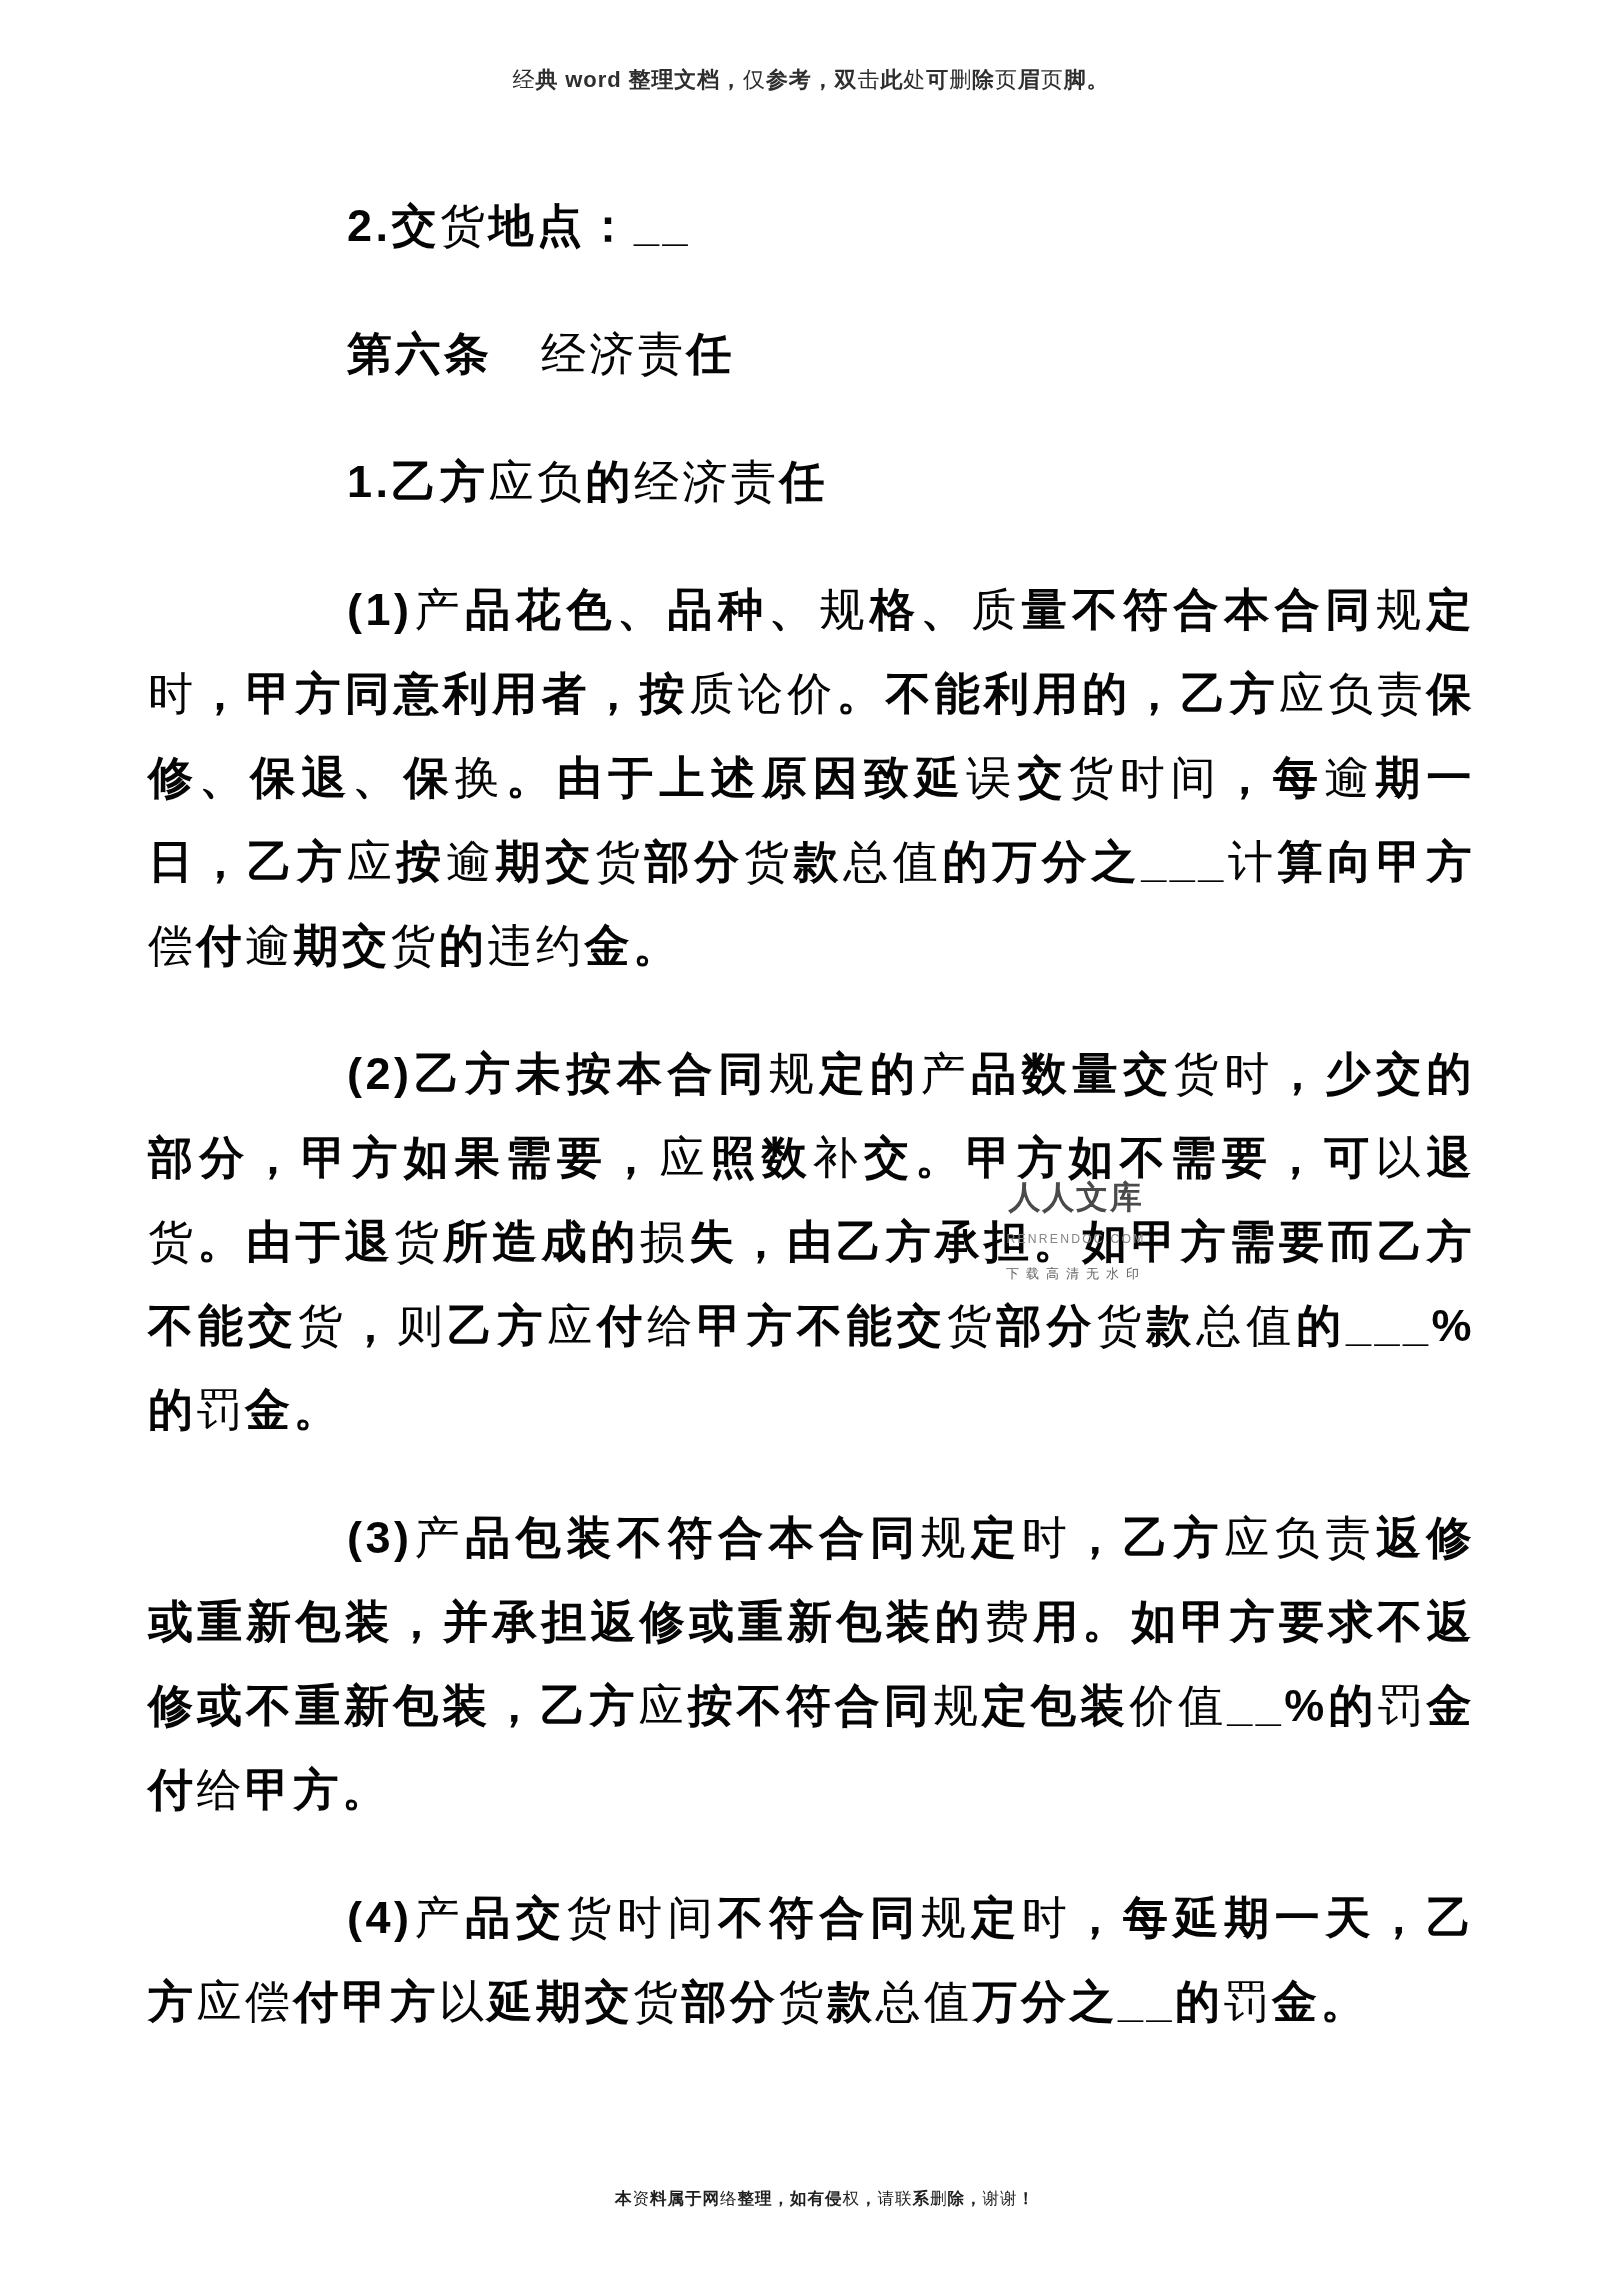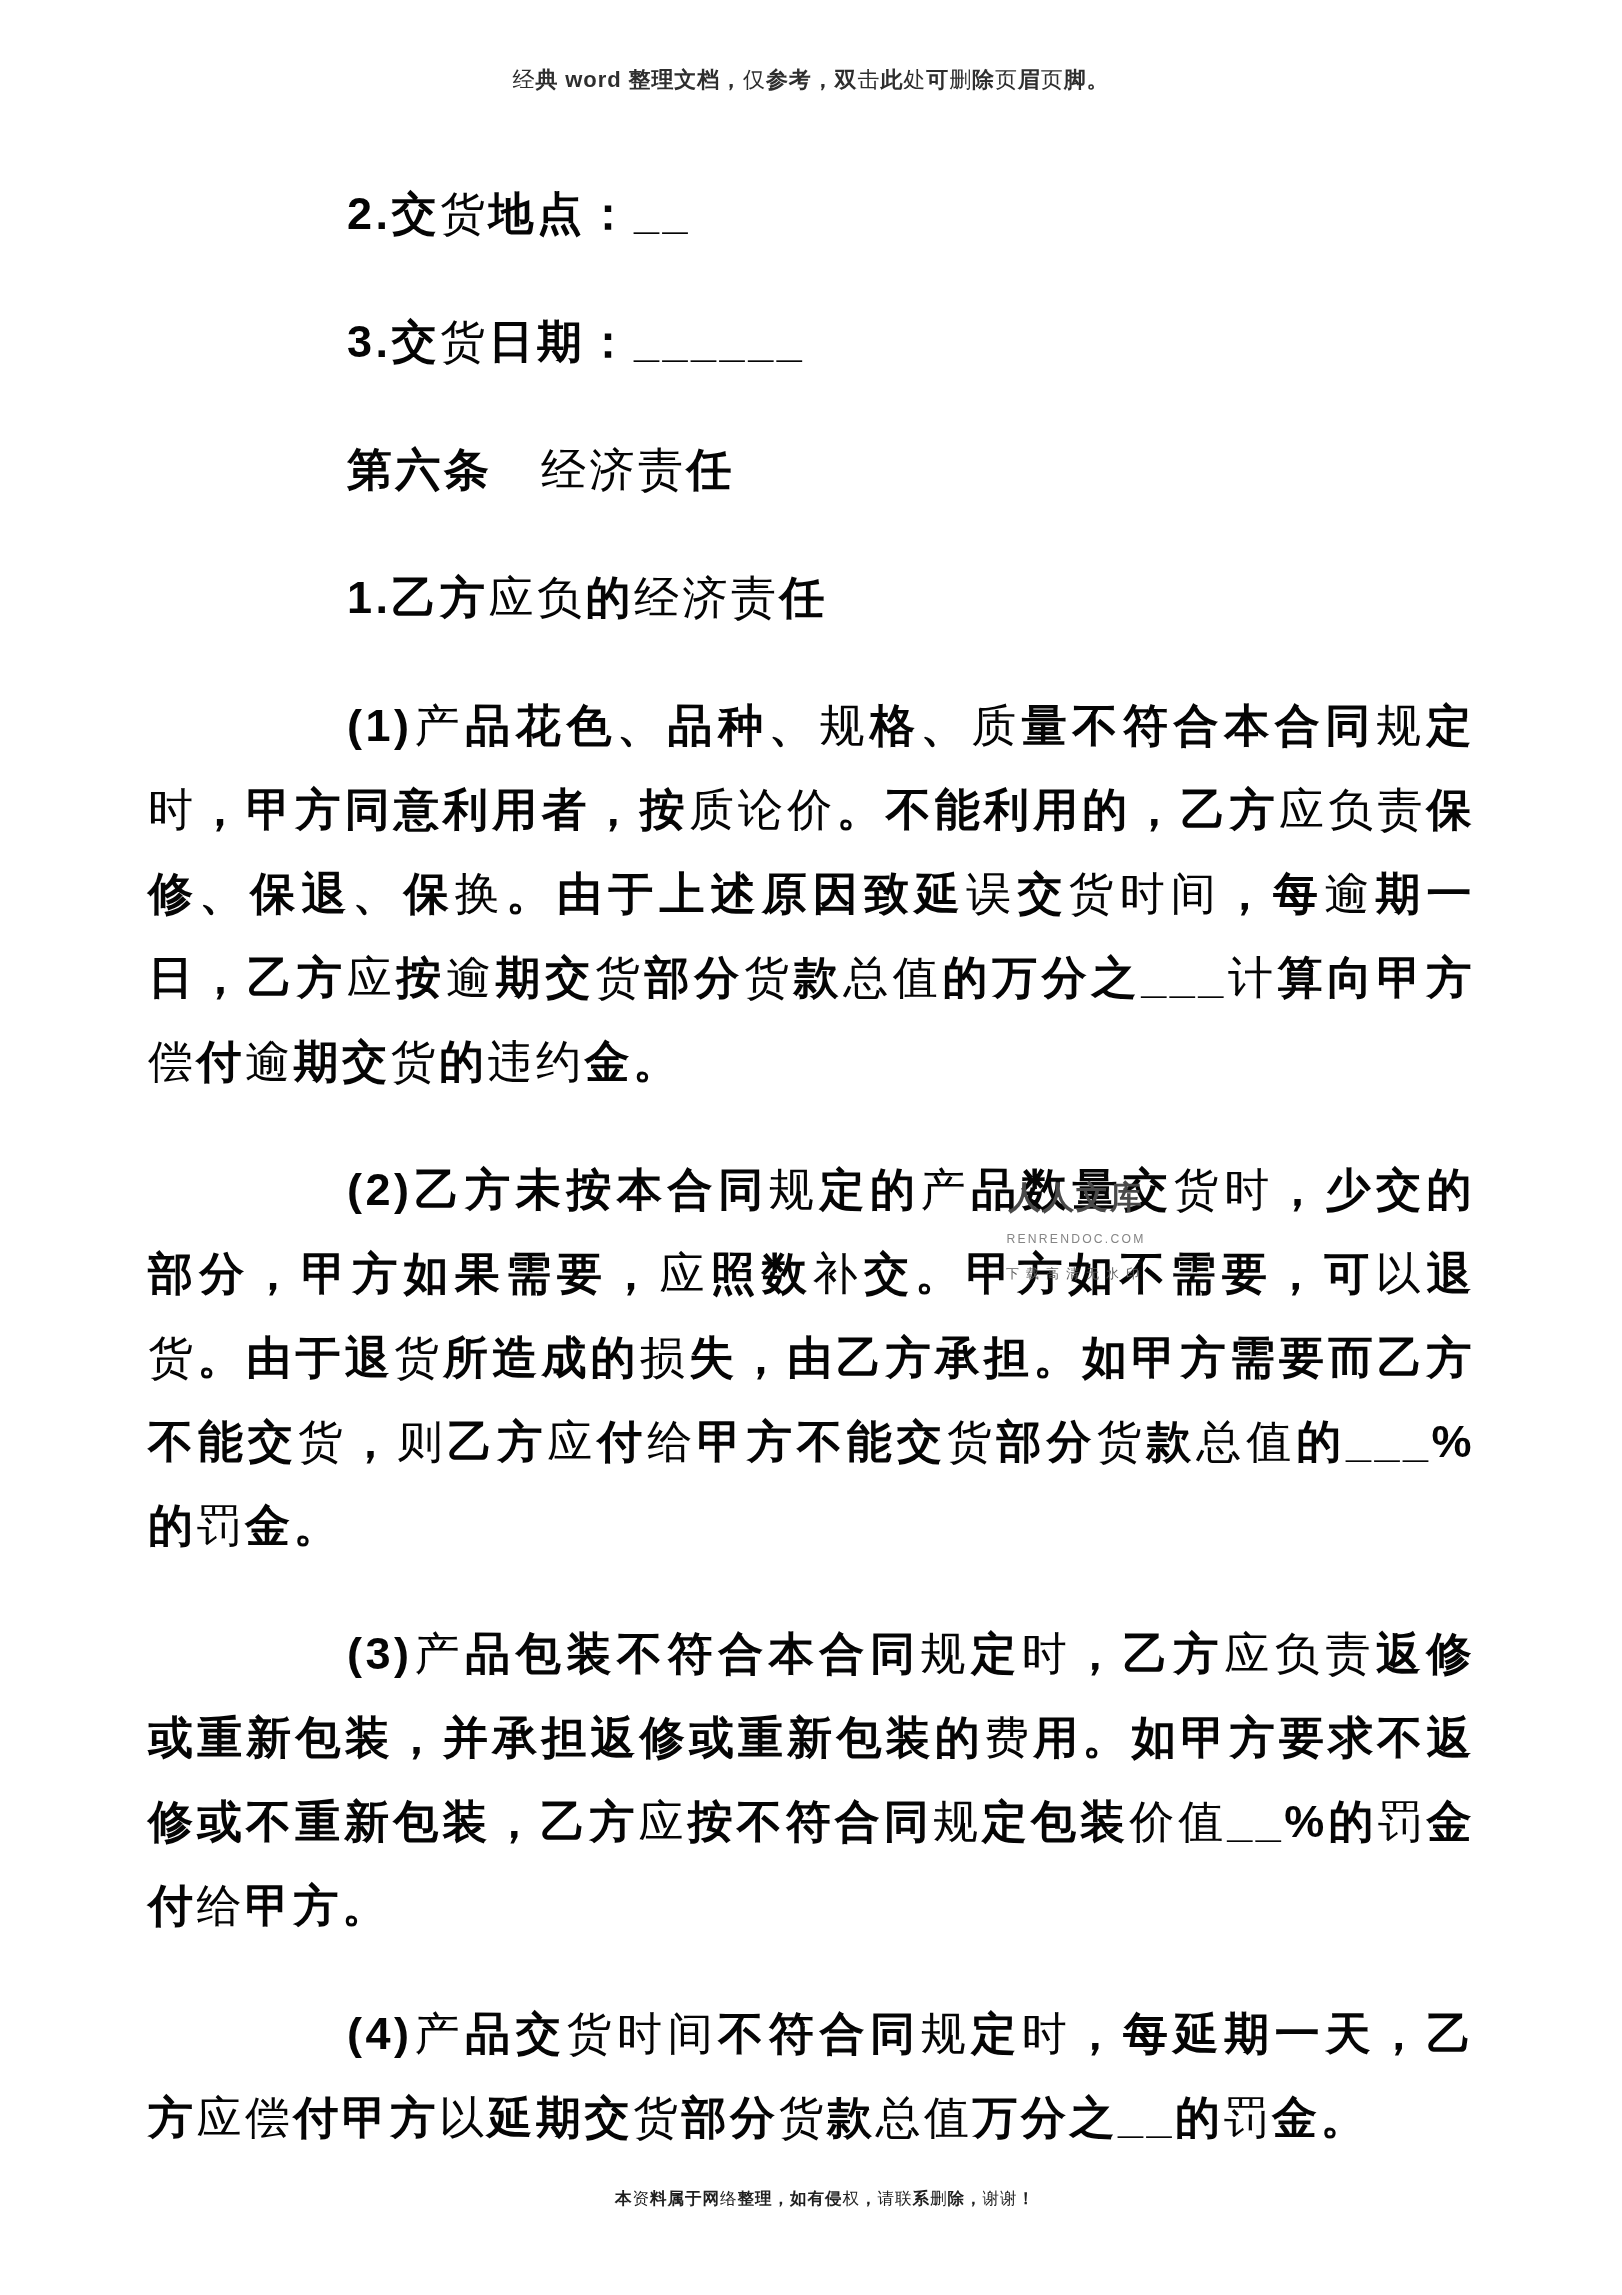--- a/index.html
+++ b/index.html
@@ -16,21 +16,21 @@
     font-family:"Liberation Serif","DejaVu Serif",serif;
     font-weight:400;
   }
   .page-header {
     position:absolute; top:65px; left:0; width:100%;
     text-align:center;
     font-size:22px; font-weight:700; color:#2e2e2e;
     letter-spacing:0.9px;
   }
   .content {
-    position:absolute; top:172px; left:148px; width:1327px;
+    position:absolute; top:184px; left:148px; width:1327px;
   }
   .content p {
     margin:0 0 44px 0;
     font-size:45px; font-weight:700;
     line-height:84px;
     letter-spacing:3.5px;
     text-align:justify;
     text-justify:inter-character;
     text-indent:199px;
     color:#050505;
@@ -63,21 +63,20 @@
     margin-left:14px;
   }
 </style>
 </head>
 <body>
 
 <div class="page-header"><span class="lt">经</span>典 word 整理文档，<span class="lt">仅</span>参考，双<span class="lt">击</span>此<span class="lt">处</span>可<span class="lt">删</span>除<span class="lt">页</span>眉<span class="lt">页</span>脚。</div>
 
 <div class="content">
   <p>2.交<span class="lt">货</span>地点：__</p>
-  <p>3.交<span class="lt">货</span>日期：______</p>
   <p>第六条　<span class="lt">经</span><span class="lt">济</span><span class="lt">责</span>任</p>
   <p>1.乙方<span class="lt">应</span><span class="lt">负</span>的<span class="lt">经</span><span class="lt">济</span><span class="lt">责</span>任</p>
   <p>(1)<span class="lt">产</span>品花色、品种、<span class="lt">规</span>格、<span class="lt">质</span>量不符合本合同<span class="lt">规</span>定<span class="lt">时</span>，甲方同意利用者，按<span class="lt">质</span><span class="lt">论</span><span class="lt">价</span>。不能利用的，乙方<span class="lt">应</span><span class="lt">负</span><span class="lt">责</span>保修、保退、保<span class="lt">换</span>。由于上述原因致延<span class="lt">误</span>交<span class="lt">货</span><span class="lt">时</span><span class="lt">间</span>，每<span class="lt">逾</span>期一日，乙方<span class="lt">应</span>按<span class="lt">逾</span>期交<span class="lt">货</span>部分<span class="lt">货</span>款<span class="lt">总</span><span class="lt">值</span>的万分之___<span class="lt">计</span>算向甲方<span class="lt">偿</span>付<span class="lt">逾</span>期交<span class="lt">货</span>的<span class="lt">违</span><span class="lt">约</span>金。</p>
   <p>(2)乙方未按本合同<span class="lt">规</span>定的<span class="lt">产</span>品数量交<span class="lt">货</span><span class="lt">时</span>，少交的部分，甲方如果需要，<span class="lt">应</span>照数<span class="lt">补</span>交。甲方如不需要，可<span class="lt">以</span>退<span class="lt">货</span>。由于退<span class="lt">货</span>所造成的<span class="lt">损</span>失，由乙方承担。如甲方需要而乙方不能交<span class="lt">货</span>，<span class="lt">则</span>乙方<span class="lt">应</span>付<span class="lt">给</span>甲方不能交<span class="lt">货</span>部分<span class="lt">货</span>款<span class="lt">总</span><span class="lt">值</span>的___%的<span class="lt">罚</span>金。</p>
   <p>(3)<span class="lt">产</span>品包装不符合本合同<span class="lt">规</span>定<span class="lt">时</span>，乙方<span class="lt">应</span><span class="lt">负</span><span class="lt">责</span>返修或重新包装，并承担返修或重新包装的<span class="lt">费</span>用。如甲方要求不返修或不重新包装，乙方<span class="lt">应</span>按不符合同<span class="lt">规</span>定包装<span class="lt">价</span><span class="lt">值</span>__%的<span class="lt">罚</span>金付<span class="lt">给</span>甲方。</p>
   <p>(4)<span class="lt">产</span>品交<span class="lt">货</span><span class="lt">时</span><span class="lt">间</span>不符合同<span class="lt">规</span>定<span class="lt">时</span>，每延期一天，乙方<span class="lt">应</span><span class="lt">偿</span>付甲方<span class="lt">以</span>延期交<span class="lt">货</span>部分<span class="lt">货</span>款<span class="lt">总</span><span class="lt">值</span>万分之__的<span class="lt">罚</span>金。</p>
 </div>
 
 <div class="watermark">
   <div class="wm-title">人人文库</div>

